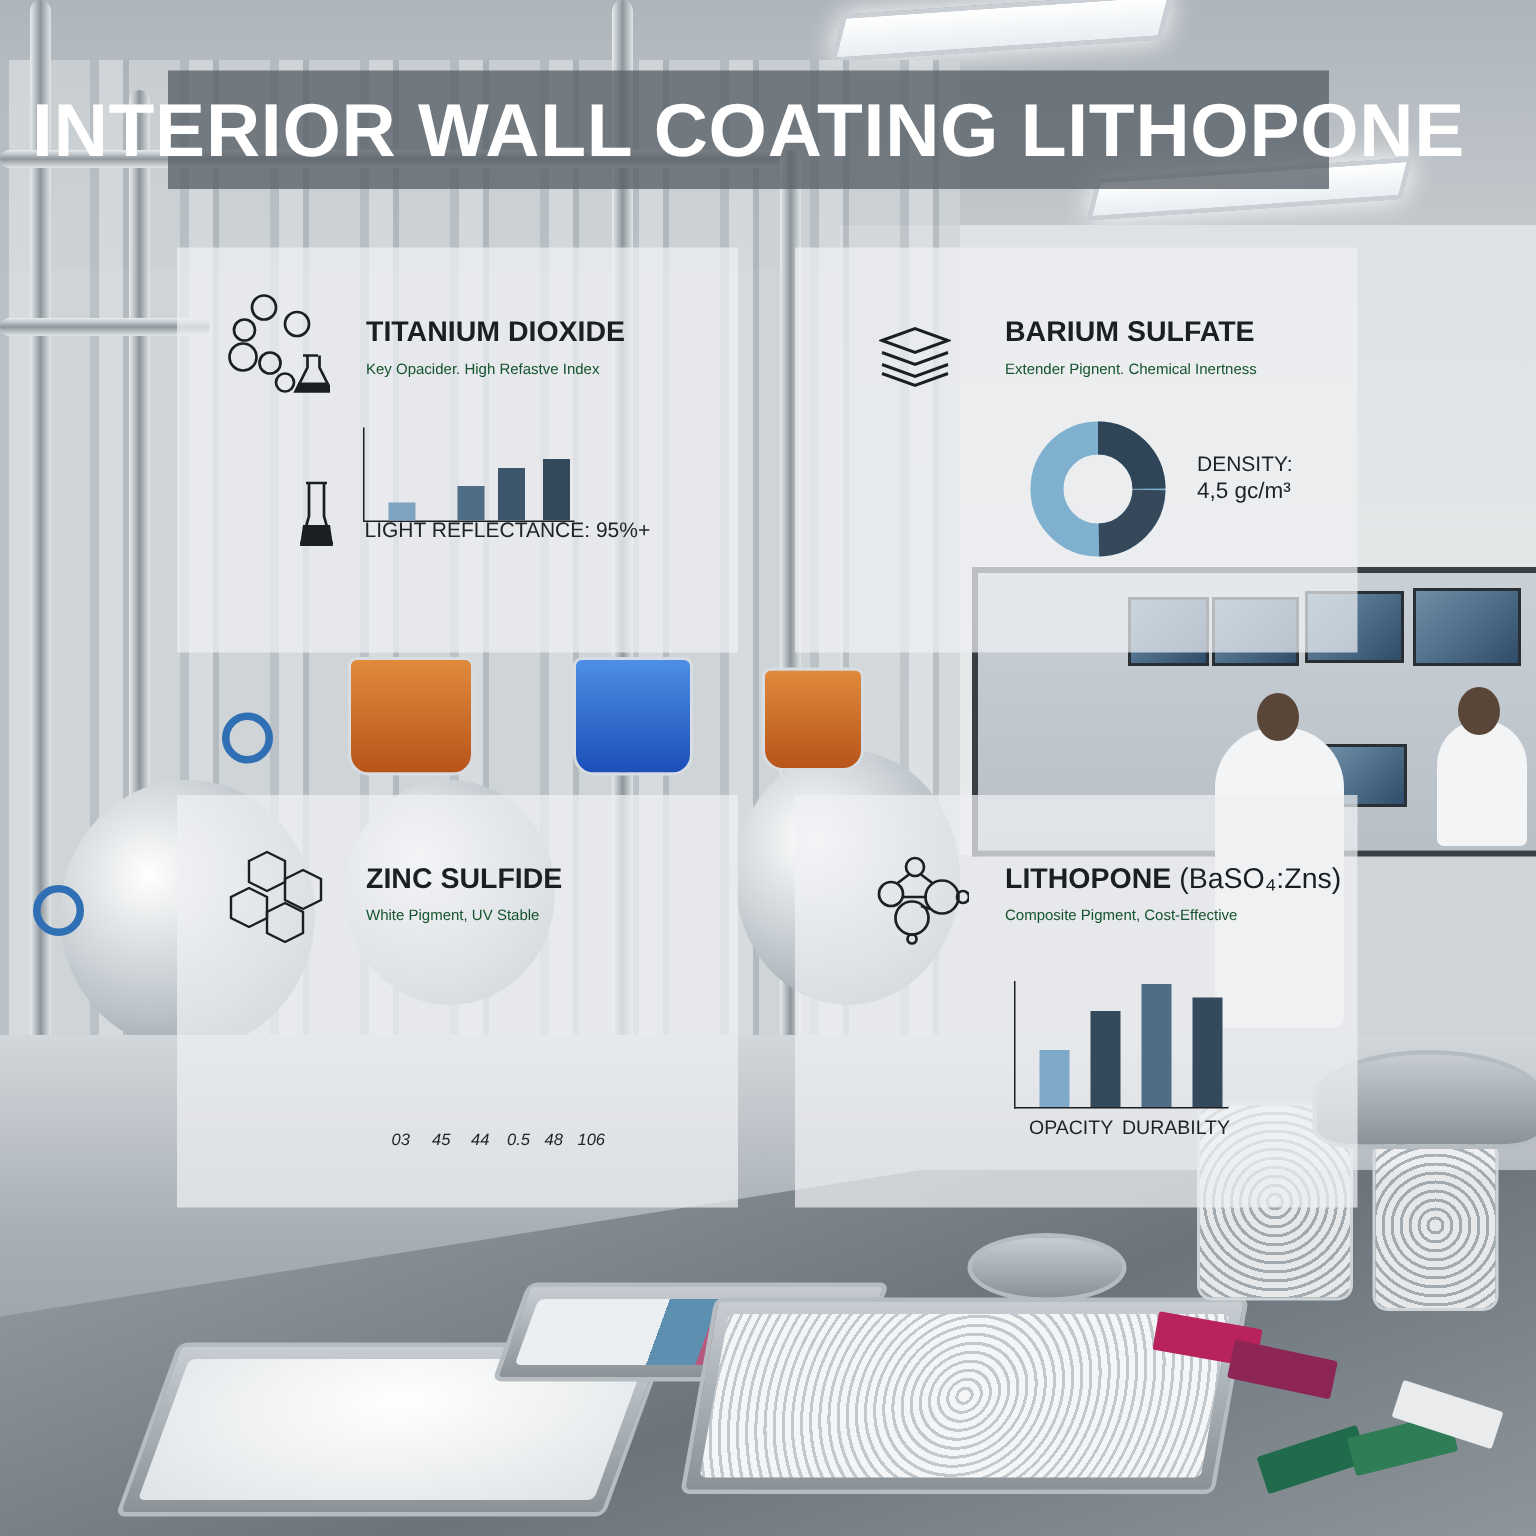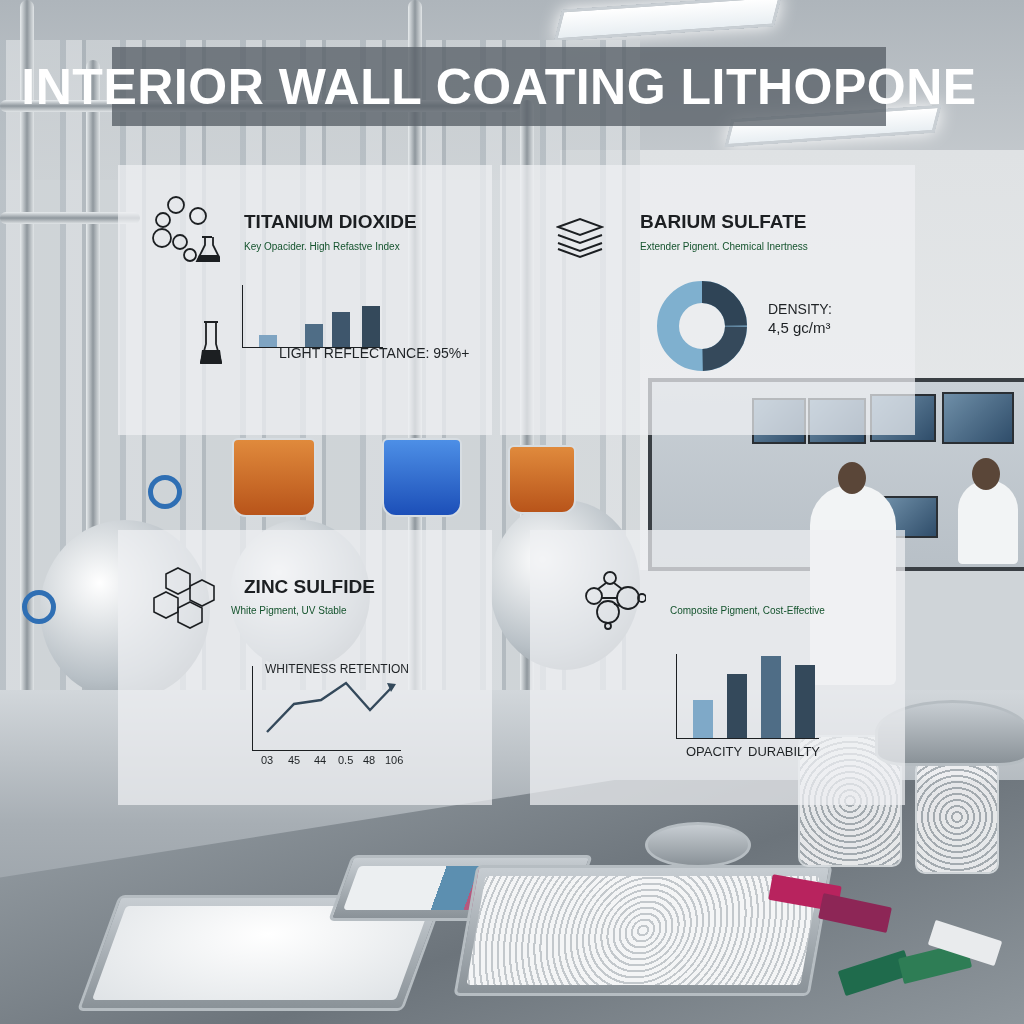--- a/index.html
+++ b/index.html
@@ -24,29 +24,29 @@
   .tray { position:absolute; border-radius:6px; background:linear-gradient(180deg,#c7cdd2,#8a9298); border:3px solid #b6bdc2; }
   .tray-fill { position:absolute; inset:8px; border-radius:4px; }
   .jar { position:absolute; border-radius:10px; border:2px solid #d8dde0; background:repeating-radial-gradient(circle at 50% 50%,#f3f4f5 0 4px,#a9b0b5 4px 6px); opacity:.9; }
   .swatch { position:absolute; width:70px; height:26px; border-radius:2px; }
 
   
   .title-bar { position:absolute; left:112px; top:47px; width:774px; height:79px; background:rgba(88,96,104,0.78); display:flex; align-items:center; justify-content:center; }
   .title-text { color:#ffffff; font-size:50px; font-weight:bold; letter-spacing:0.5px; white-space:nowrap; }
   .panel { position:absolute; background:rgba(238,240,242,0.72); }
   .p-tl { left:118px; top:165px; width:374px; height:270px; }
-  .p-tr { left:500px; top:165px; width:375px; height:270px;padding-left:40px; }
+  .p-tr { left:530px; top:165px; width:375px; height:270px; }
   .p-bl { left:118px; top:530px; width:374px; height:275px; }
   .p-br { left:530px; top:530px; width:375px; height:275px; }
   .panel-title { position:absolute; font-weight:bold; font-size:19px; color:#1c1f22; white-space:nowrap; }
   .panel-title .suffix { font-weight:normal; }
   .panel-sub { position:absolute; font-size:10px; color:#14532d; white-space:nowrap; }
   .icon { position:absolute; }
   .chart-label { position:absolute; font-size:13px; color:#1e2225; white-space:nowrap; }
-  .tick-label { position:absolute; font-size:11px; color:#1e2225; }
+  .tick-label { position:absolute; font-size:11px; color:#1e2225;font-style:italic; }
   .bar { position:absolute; bottom:0; }
 </style>
 </head>
 <body>
 
 <div class="scene">
   <div class="ceiling"></div>
   <div class="light" style="left:560px;top:2px;width:210px;height:26px;"></div>
   <div class="light" style="left:730px;top:112px;width:200px;height:22px;"></div>
   <div class="wall-right"></div>
@@ -129,21 +129,21 @@
   <svg class="icon" style="left:82px;top:155px;" width="22" height="46" viewBox="0 0 22 46">
     <path d="M4 2 h14 M6 2 v22 l-5 18 h20 l-5 -18 v-22" fill="none" stroke="#1c1f22" stroke-width="1.8"></path>
     <path d="M2 30 h18 l2 14 h-22z" fill="#1c1f22"></path>
   </svg>
   <div style="position:absolute;left:124px;top:120px;width:140px;height:62px;border-left:1.5px solid #1c1f22;border-bottom:1.5px solid #1c1f22;">
     <div class="bar" style="left:16px;width:18px;height:12px;background:#7fa4c2;"></div>
     <div class="bar" style="left:62px;width:18px;height:23px;background:#4f6d86;"></div>
     <div class="bar" style="left:89px;width:18px;height:35px;background:#3e566c;"></div>
     <div class="bar" style="left:119px;width:18px;height:41px;background:#34495b;"></div>
   </div>
-  <span class="chart-label" style="left:125px;top:180px;font-size:14px;margin-left:36px;">LIGHT REFLECTANCE: 95%+</span>
+  <span class="chart-label" style="left:125px;top:180px;font-size:14px;">LIGHT REFLECTANCE: 95%+</span>
 </div>
 
 <div class="panel p-tr">
   <svg class="icon" style="left:56px;top:50px;" width="48" height="44" viewBox="0 0 48 44">
     <g fill="none" stroke="#1c1f22" stroke-width="2">
       <path d="M2 12 L24 4 L46 12 L24 20 Z"></path>
       <path d="M2 20 L24 28 L46 20"></path>
       <path d="M2 28 L24 36 L46 28"></path>
       <path d="M2 34 L24 42 L46 34"></path>
     </g>
@@ -163,49 +163,46 @@
 <div class="panel p-bl">
   <svg class="icon" style="left:34px;top:36px;" width="66" height="66" viewBox="0 0 66 66">
     <g fill="none" stroke="#1c1f22" stroke-width="1.6">
       <polygon points="26,2 38,8 38,22 26,28 14,22 14,8"></polygon>
       <polygon points="50,14 62,20 62,34 50,40 38,34 38,20"></polygon>
       <polygon points="14,26 26,32 26,46 14,52 2,46 2,32"></polygon>
       <polygon points="38,36 50,42 50,56 38,62 26,56 26,42"></polygon>
     </g>
   </svg>
   <span class="panel-title" style="left:126px;top:46px;">ZINC SULFIDE</span>
-  <span class="panel-sub" style="left:113px;top:75px;">White Pigment, UV Stable</span>
-
-  <div style="position:absolute;left:134px;top:136px;width:148px;height:84px;border-left:1.5px solid #1c1f22;border-bottom:1.5px solid #1c1f22;">
-    <span class="chart-label" style="left:12px;top:-4px;font-size:12px;">WHITENESS RETENTION</span>
-    <svg style="position:absolute;left:0;top:0;" width="148" height="84" viewBox="0 0 148 84">
-      <polyline points="14,66 41,38 68,34 93,17 117,44 140,20" fill="none" stroke="#34495b" stroke-width="2.4"></polyline>
-      <path d="M134,17 L143,18 L138,26 Z" fill="#34495b"></path>
-    </svg>
-  </div>
+  <span class="panel-sub" style="left:126px;top:75px;">White Pigment, UV Stable</span>
+
   <span class="tick-label" style="left:143px;top:224px;">03</span>
   <span class="tick-label" style="left:170px;top:224px;">45</span>
   <span class="tick-label" style="left:196px;top:224px;">44</span>
   <span class="tick-label" style="left:220px;top:224px;">0.5</span>
   <span class="tick-label" style="left:245px;top:224px;">48</span>
   <span class="tick-label" style="left:267px;top:224px;text-align:center;">106</span>
 </div>
 
 <div class="panel p-br">
   <svg class="icon" style="left:54px;top:40px;" width="62" height="60" viewBox="0 0 62 60">
     <g fill="none" stroke="#1c1f22" stroke-width="1.8">
       <circle cx="26" cy="8" r="6"></circle>
         <circle cx="10" cy="26" r="8"></circle>
         <circle cx="44" cy="28" r="11"></circle>
       <circle cx="24" cy="42" r="11"></circle>
         <circle cx="58" cy="28" r="4"></circle>
         <circle cx="24" cy="56" r="3"></circle>
       <path d="M22 13 L14 19 M30 13 L38 19 M18 28 L34 28 M30 34 L36 36"></path>
     </g>
   </svg>
+  <span class="panel-title" style="left:140px;top:46px;">
+    <span>LITHOPONE</span>
+    <span class="suffix">(BaSO₄:Zns)</span>
+  </span>
   <span class="panel-sub" style="left:140px;top:75px;">Composite Pigment, Cost-Effective</span>
 
   <div style="position:absolute;left:146px;top:124px;width:142px;height:84px;border-left:1.5px solid #1c1f22;border-bottom:1.5px solid #1c1f22;">
     <div class="bar" style="left:16px;width:20px;height:38px;background:#7fa9c8;"></div>
     <div class="bar" style="left:50px;width:20px;height:64px;background:#34495b;"></div>
     <div class="bar" style="left:84px;width:20px;height:82px;background:#4f6d86;"></div>
     <div class="bar" style="left:118px;width:20px;height:73px;background:#34495b;"></div>
   </div>
   <span class="chart-label" style="left:156px;top:214px;">OPACITY</span>
   <span class="chart-label" style="left:218px;top:214px;">DURABILTY</span>

